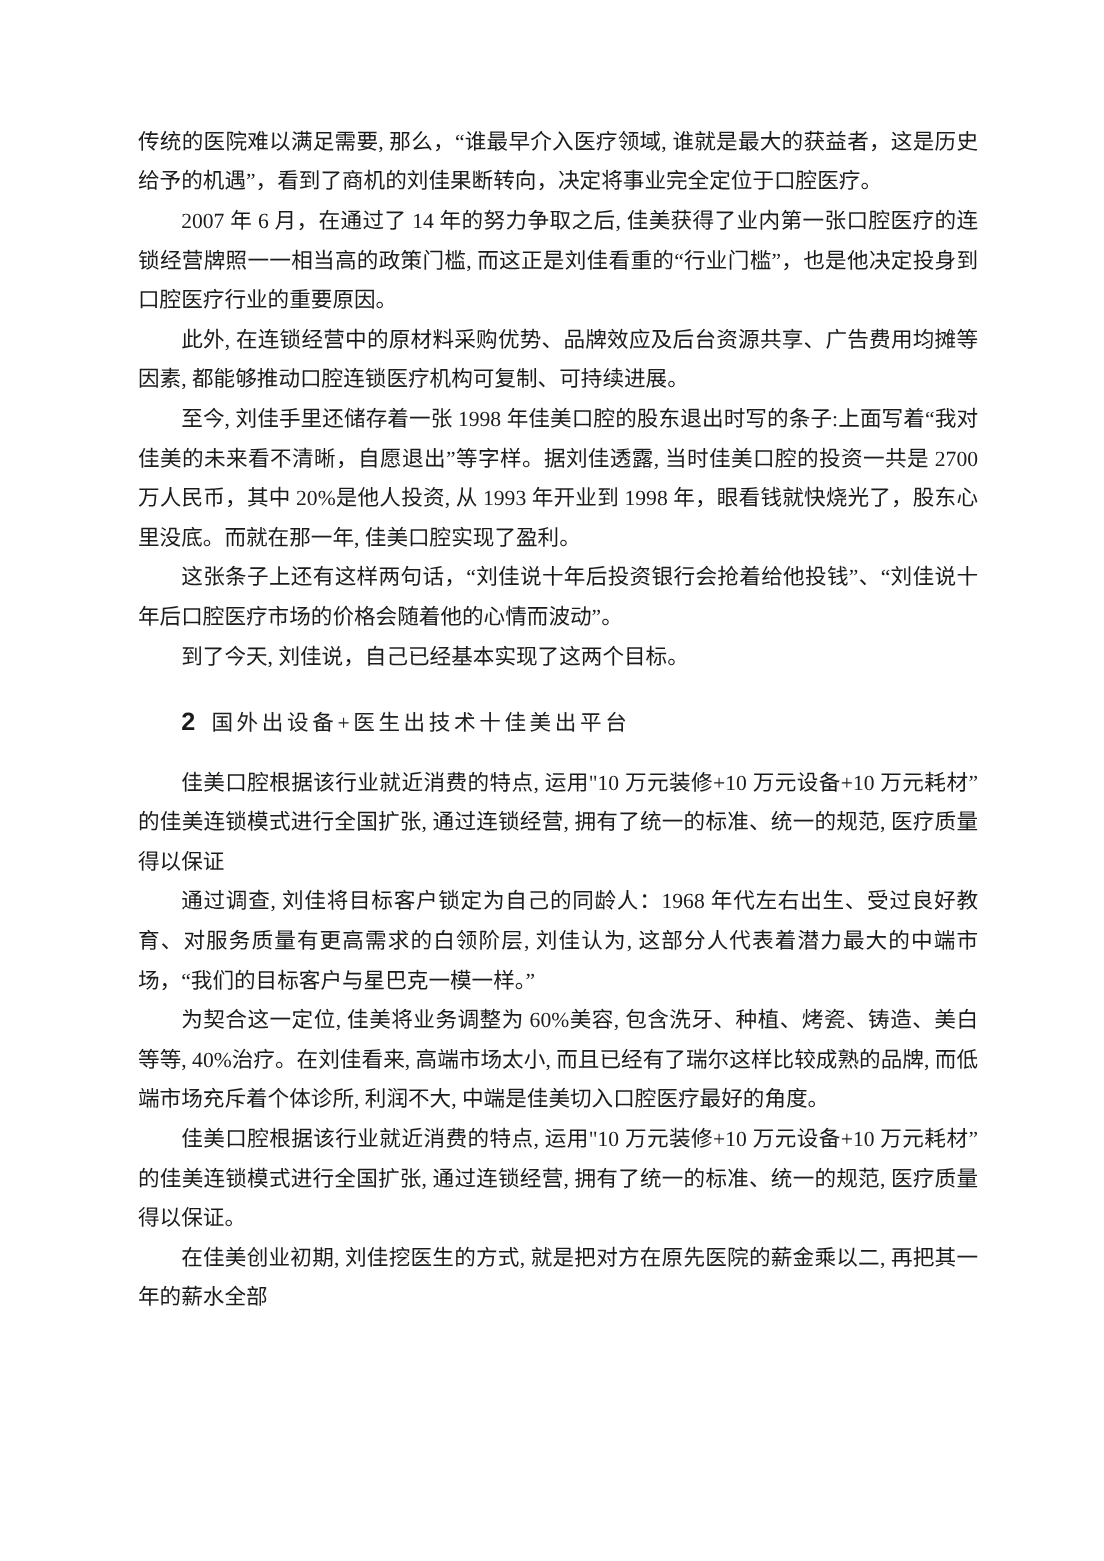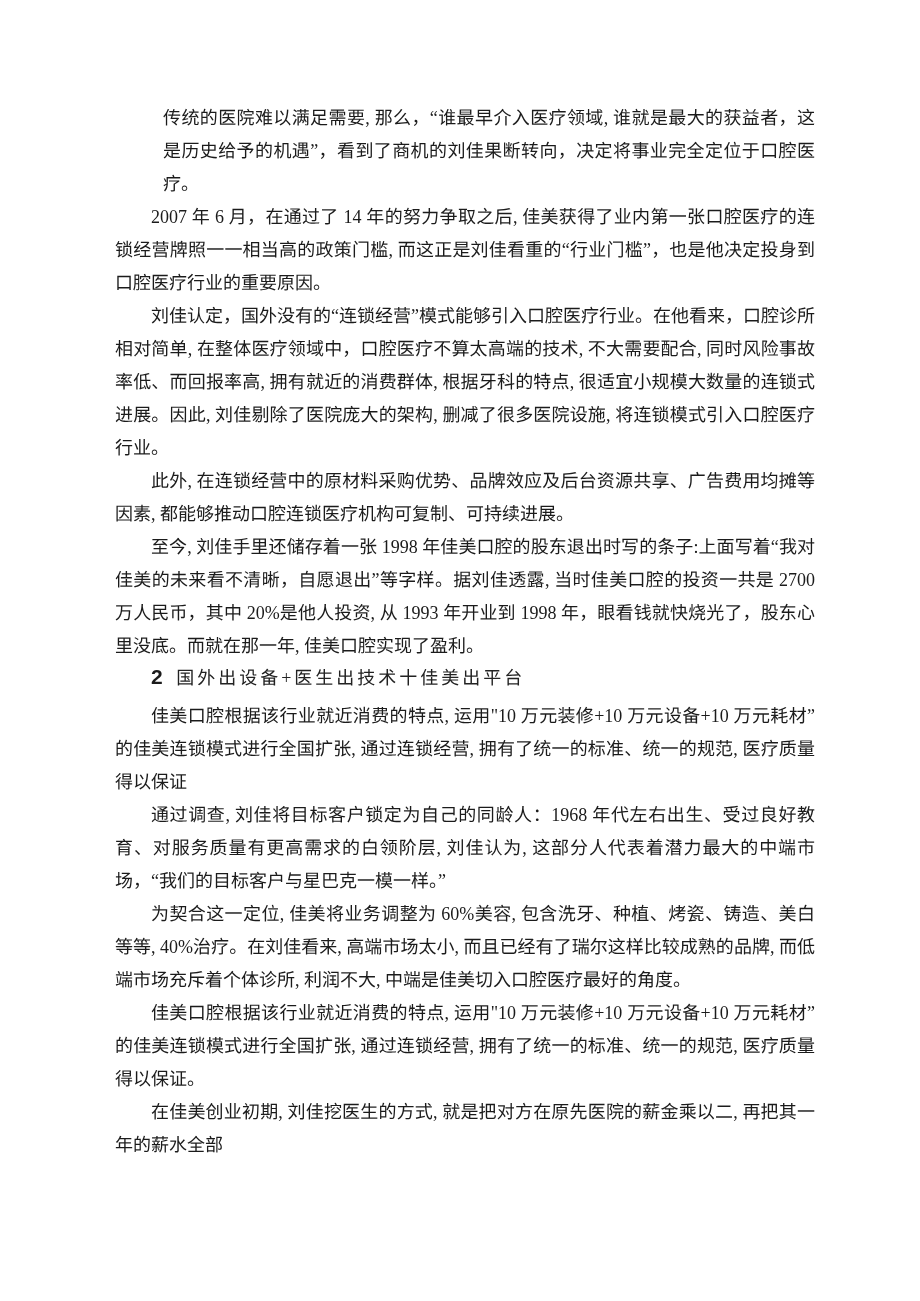--- a/index.html
+++ b/index.html
@@ -24,26 +24,25 @@
   .para {
     margin: 0;
     font-size: 18px;
     line-height: 33px;
     text-align: justify;
     text-indent: 2em;
     word-break: break-all;
   }
   .para.continuation {
     text-indent: 0;
-    margin-left: 48px;
   }
   .section-heading {
-    margin: 4px 0 12px 0;
+    margin: 16px 0 12px 0;
     font-size: 18px;
-    line-height: 20px;
+    line-height: 43px;
     font-weight: normal;
     text-indent: 2em;
     white-space: nowrap;
   }
   .section-heading .num {
     font-family: "Liberation Sans", "DejaVu Sans", sans-serif;
     font-weight: bold;
     font-size: 21px;
     margin-right: 9px;
   }
@@ -52,23 +51,24 @@
     letter-spacing: 3px;
     color: #222222;
   }
 </style>
 </head>
 <body>
 
 <div class="page">
   <p class="para continuation">传统的医院难以满足需要, 那么，“谁最早介入医疗领域, 谁就是最大的获益者，这是历史给予的机遇”，看到了商机的刘佳果断转向，决定将事业完全定位于口腔医疗。</p>
   <p class="para">2007 年 6 月，在通过了 14 年的努力争取之后, 佳美获得了业内第一张口腔医疗的连锁经营牌照一一相当高的政策门槛, 而这正是刘佳看重的“行业门槛”，也是他决定投身到口腔医疗行业的重要原因。</p>
-  <p class="para">刘佳认定，国外没有的“连锁经营”模式能够引入口腔医疗行业。在他看来，口腔诊所相对简单, 在整体医疗领域中，口腔医疗不算太高端的技术, 不大需要配合, 同时风险事故率低、而回报率高, 拥有就近的消费群体, 根据牙科的特点, 很适宜小规模大数量的连锁式进展。因此, 刘佳剔除了医院庞大的架构, 删减了很多医院设施, 将连锁模式引入口腔医疗行业。</p>
   <p class="para">此外, 在连锁经营中的原材料采购优势、品牌效应及后台资源共享、广告费用均摊等因素, 都能够推动口腔连锁医疗机构可复制、可持续进展。</p>
   <p class="para">至今, 刘佳手里还储存着一张 1998 年佳美口腔的股东退出时写的条子:上面写着“我对佳美的未来看不清晰，自愿退出”等字样。据刘佳透露, 当时佳美口腔的投资一共是 2700 万人民币，其中 20%是他人投资, 从 1993 年开业到 1998 年，眼看钱就快烧光了，股东心里没底。而就在那一年, 佳美口腔实现了盈利。</p>
+  <p class="para">这张条子上还有这样两句话，“刘佳说十年后投资银行会抢着给他投钱”、“刘佳说十年后口腔医疗市场的价格会随着他的心情而波动”。</p>
+  <p class="para">到了今天, 刘佳说，自己已经基本实现了这两个目标。</p>
   <h2 class="section-heading">
     <span class="num">2</span>
     <span class="title">国外出设备+医生出技术十佳美出平台</span>
   </h2>
   <p class="para">佳美口腔根据该行业就近消费的特点, 运用"10 万元装修+10 万元设备+10 万元耗材”的佳美连锁模式进行全国扩张, 通过连锁经营, 拥有了统一的标准、统一的规范, 医疗质量得以保证</p>
   <p class="para">通过调查, 刘佳将目标客户锁定为自己的同龄人：1968 年代左右出生、受过良好教育、对服务质量有更高需求的白领阶层, 刘佳认为, 这部分人代表着潜力最大的中端市场，“我们的目标客户与星巴克一模一样。”</p>
   <p class="para">为契合这一定位, 佳美将业务调整为 60%美容, 包含洗牙、种植、烤瓷、铸造、美白等等, 40%治疗。在刘佳看来, 高端市场太小, 而且已经有了瑞尔这样比较成熟的品牌, 而低端市场充斥着个体诊所, 利润不大, 中端是佳美切入口腔医疗最好的角度。</p>
   <p class="para">佳美口腔根据该行业就近消费的特点, 运用"10 万元装修+10 万元设备+10 万元耗材”的佳美连锁模式进行全国扩张, 通过连锁经营, 拥有了统一的标准、统一的规范, 医疗质量得以保证。</p>
   <p class="para">在佳美创业初期, 刘佳挖医生的方式, 就是把对方在原先医院的薪金乘以二, 再把其一年的薪水全部</p>
 </div>

